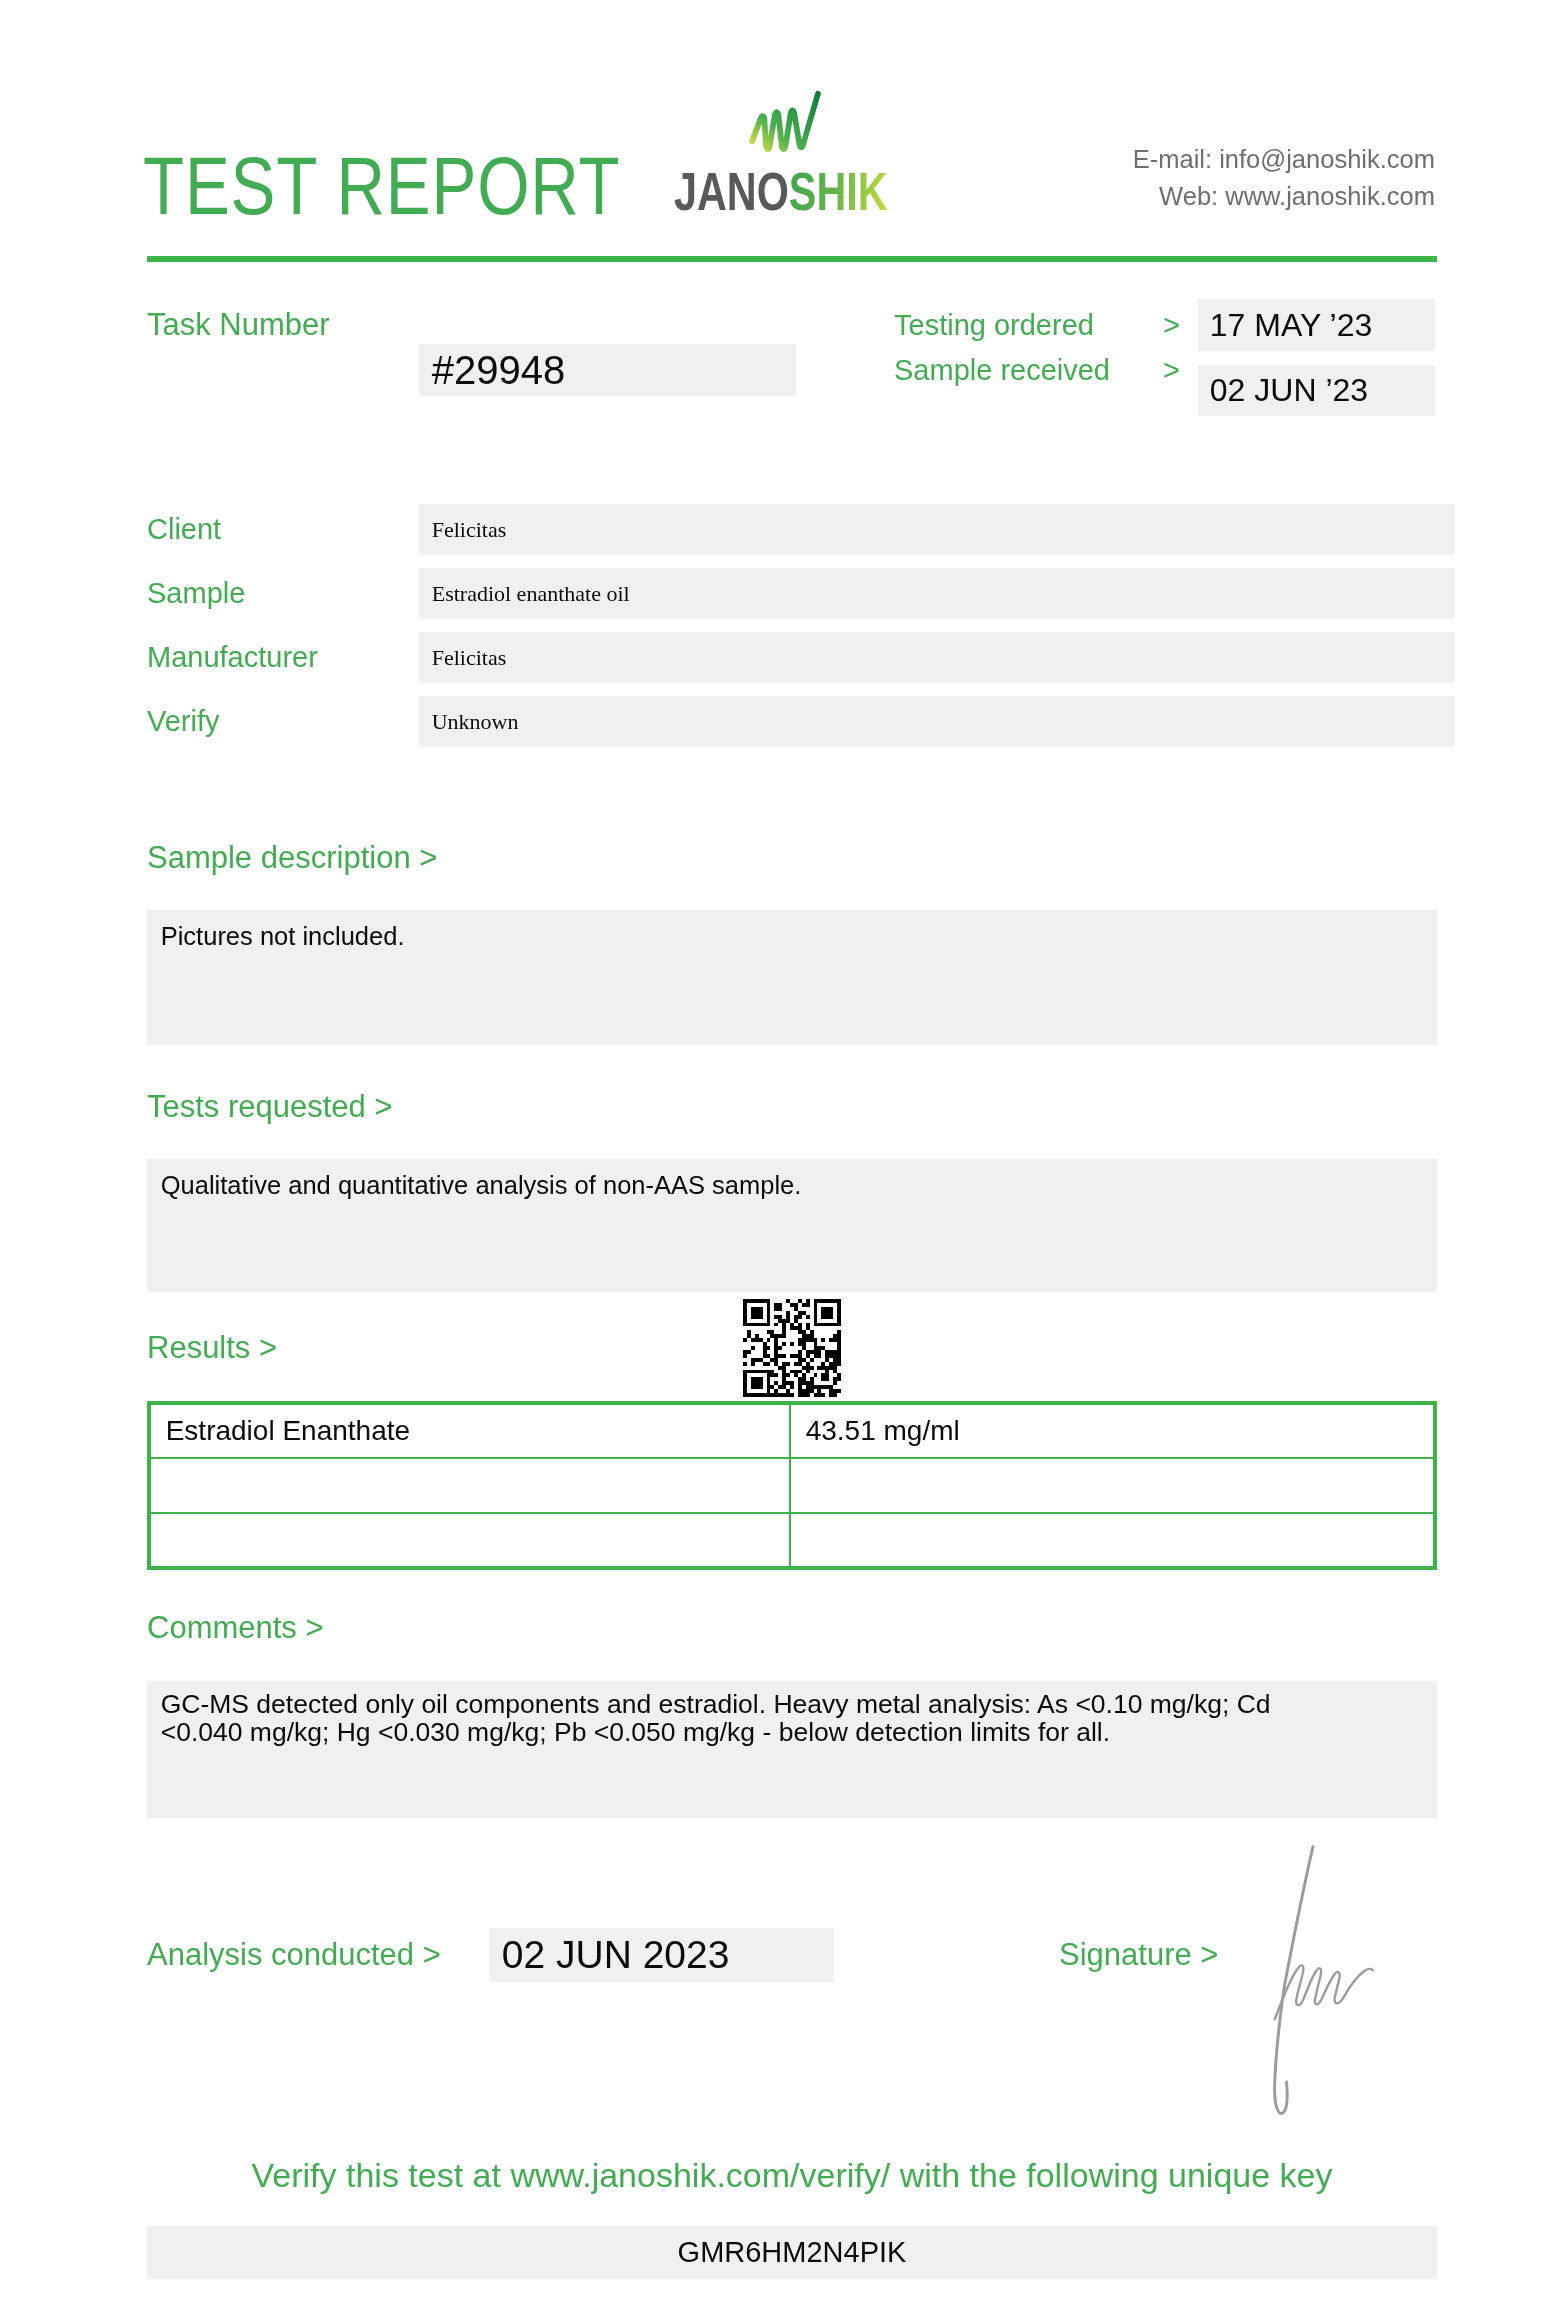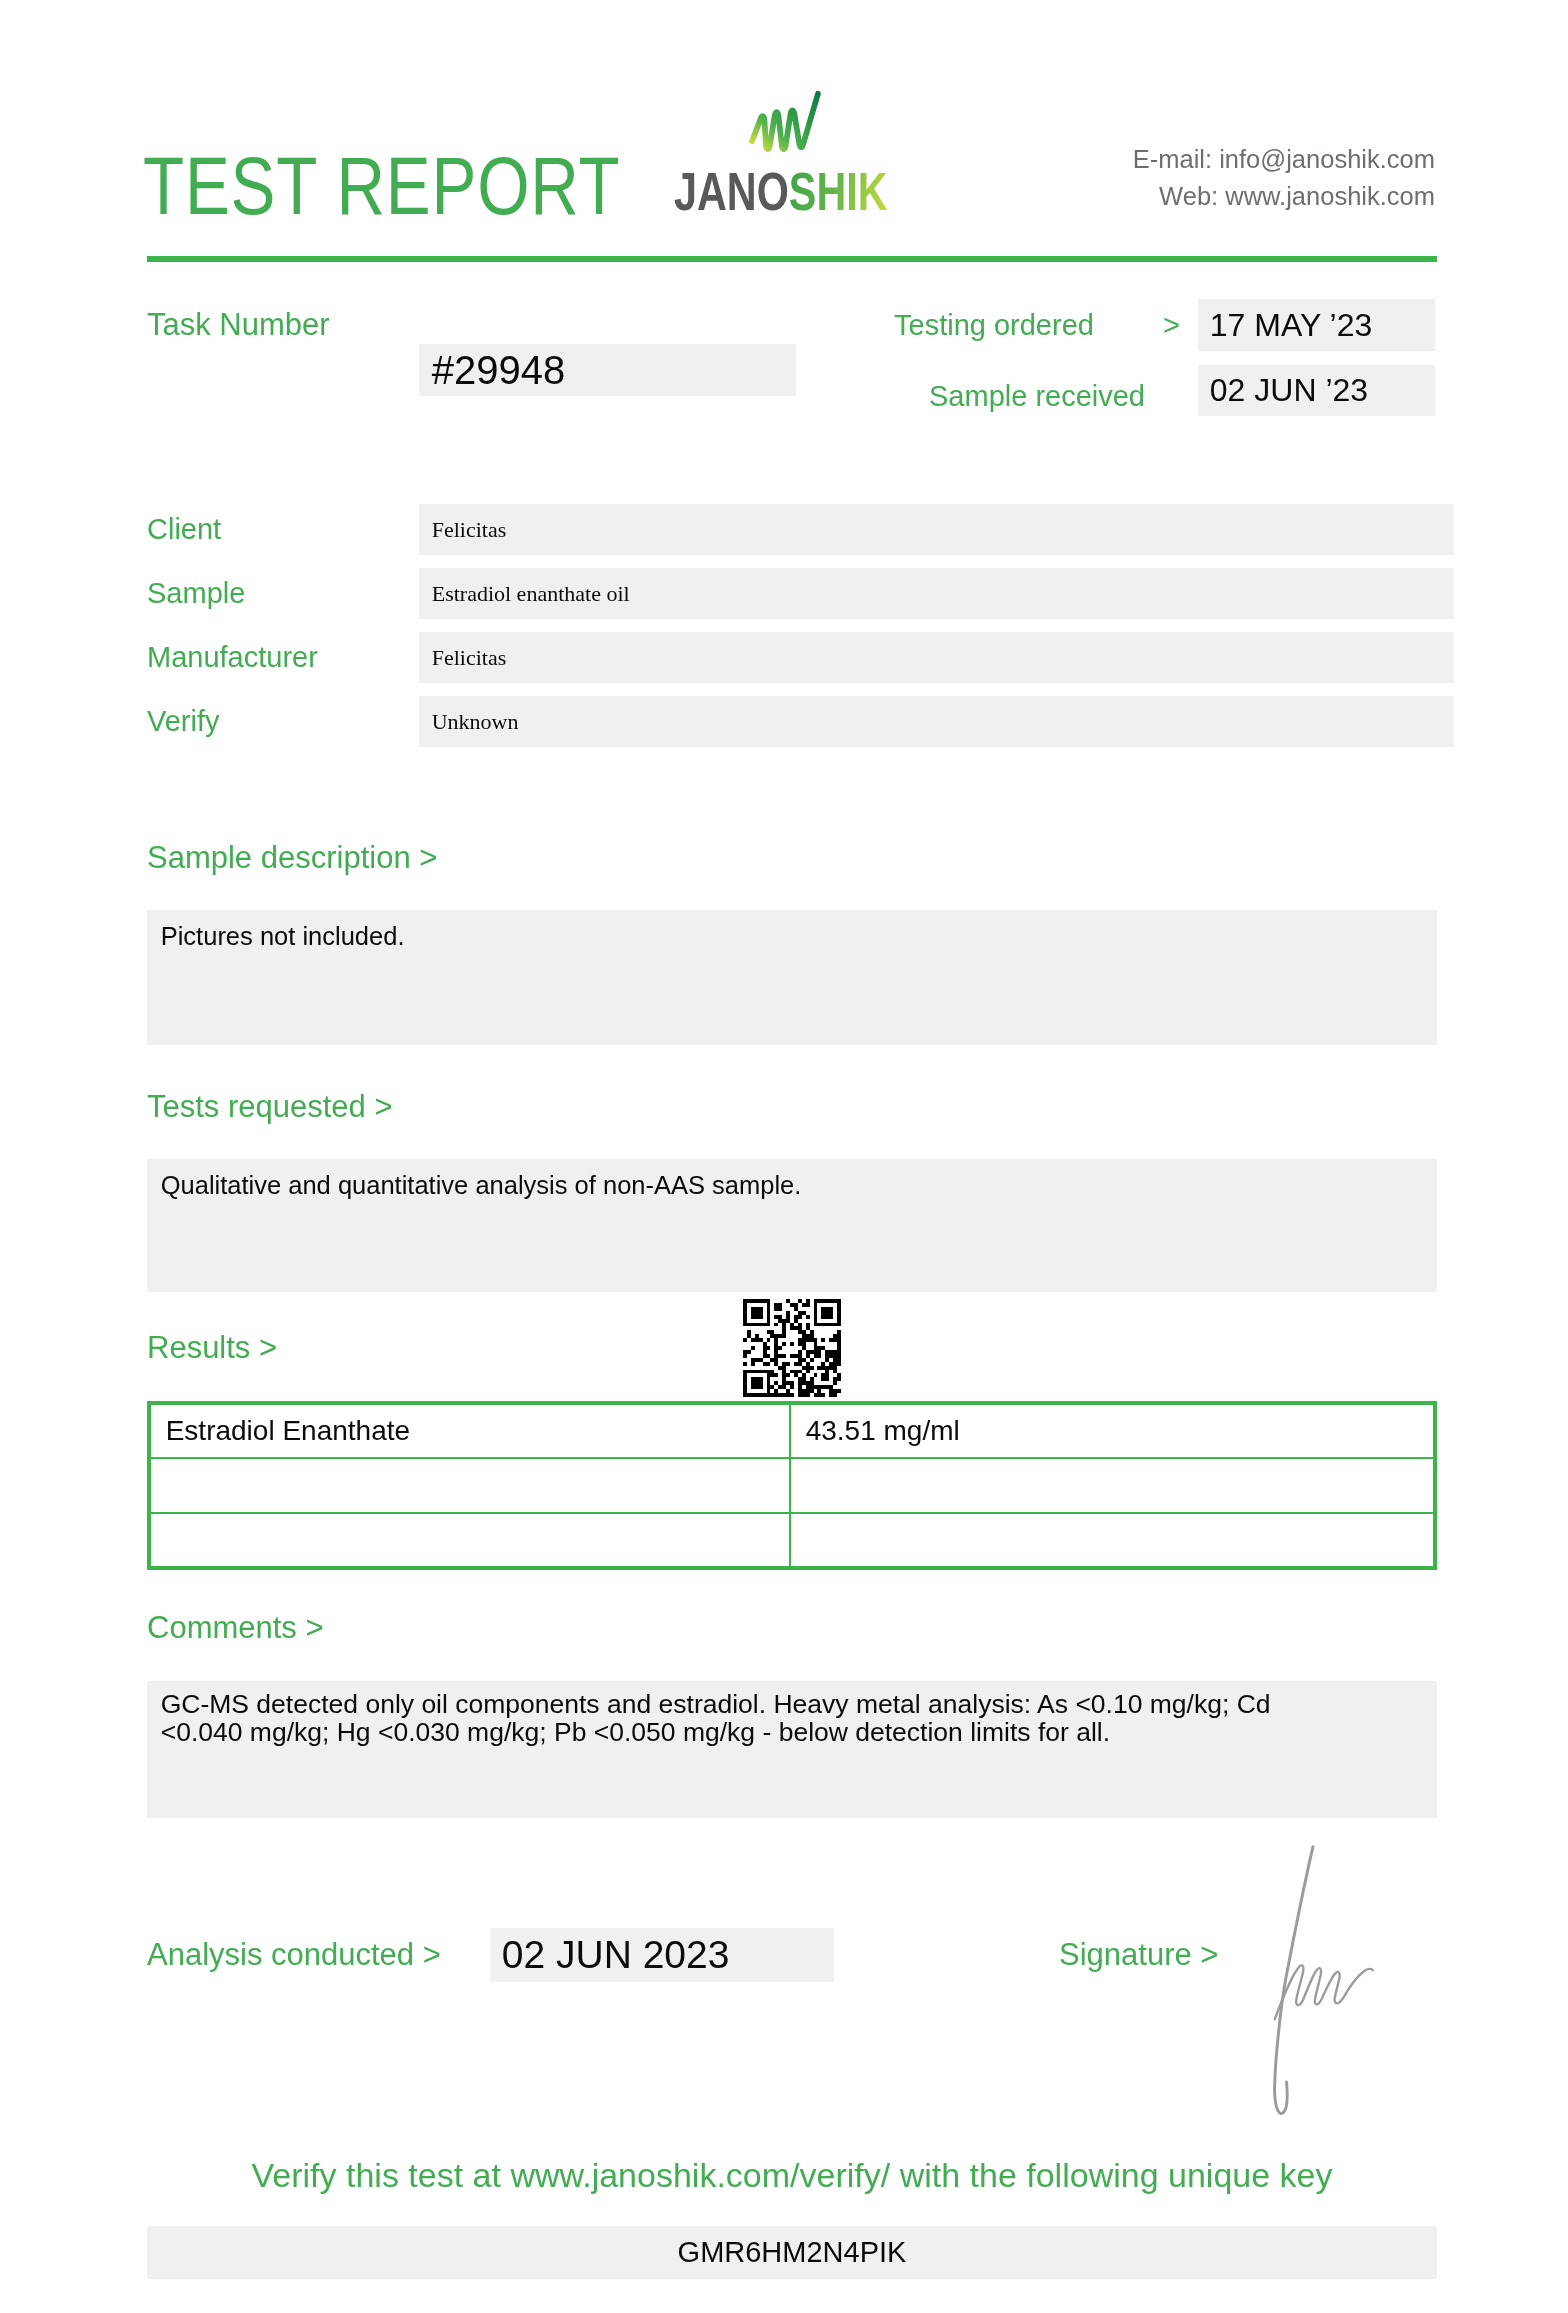--- a/index.html
+++ b/index.html
@@ -36,21 +36,21 @@
   }
   .contact{left:945px;top:141px;width:490px;text-align:right;font-size:25.5px;line-height:37px;color:var(--muted);}
 
   .divider{left:147px;top:256px;width:1290px;height:5.9px;background:var(--linegreen);}
 
   .task-label{left:147px;top:299px;height:52px;line-height:52px;font-size:31px;}
   .task-box{left:419px;top:299px;width:377px;height:52px;font-size:40px;line-height:52px;padding-left:12.7px;margin-top:45px;}
 
   .meta-row{width:286px;display:flex;justify-content:space-between;align-items:center;font-size:29px;color:var(--green);}
   .meta-row-1{left:894px;top:299px;height:52px;}
-  .meta-row-2{left:894px;top:371px;height:51px;margin-left:35px;}
+  .meta-row-2{left:894px;top:345px;height:51px;}
   .date-box{width:237px;font-size:32px;padding-left:11.8px;}
   .date-box-1{left:1198px;top:299px;height:52px;line-height:52px;}
   .date-box-2{left:1198px;top:365px;height:51px;line-height:51px;}
 
   .info-label{left:147px;height:51px;line-height:51px;font-size:29px;color:var(--green);}
   .info-box{left:419px;width:1035px;height:51px;line-height:51px;font-size:22px;padding-left:12.7px;font-family:Liberation Serif, serif;}
   .ir0{top:504px;} .ir1{top:568px;} .ir2{top:632px;} .ir3{top:696px;}
 
   .sec-heading{left:147px;font-size:31px;line-height:1.1;color:var(--green);}
   .sh1{top:841px;} .sh2{top:1090px;} .sh3{top:1331px;} .sh4{top:1611px;}

